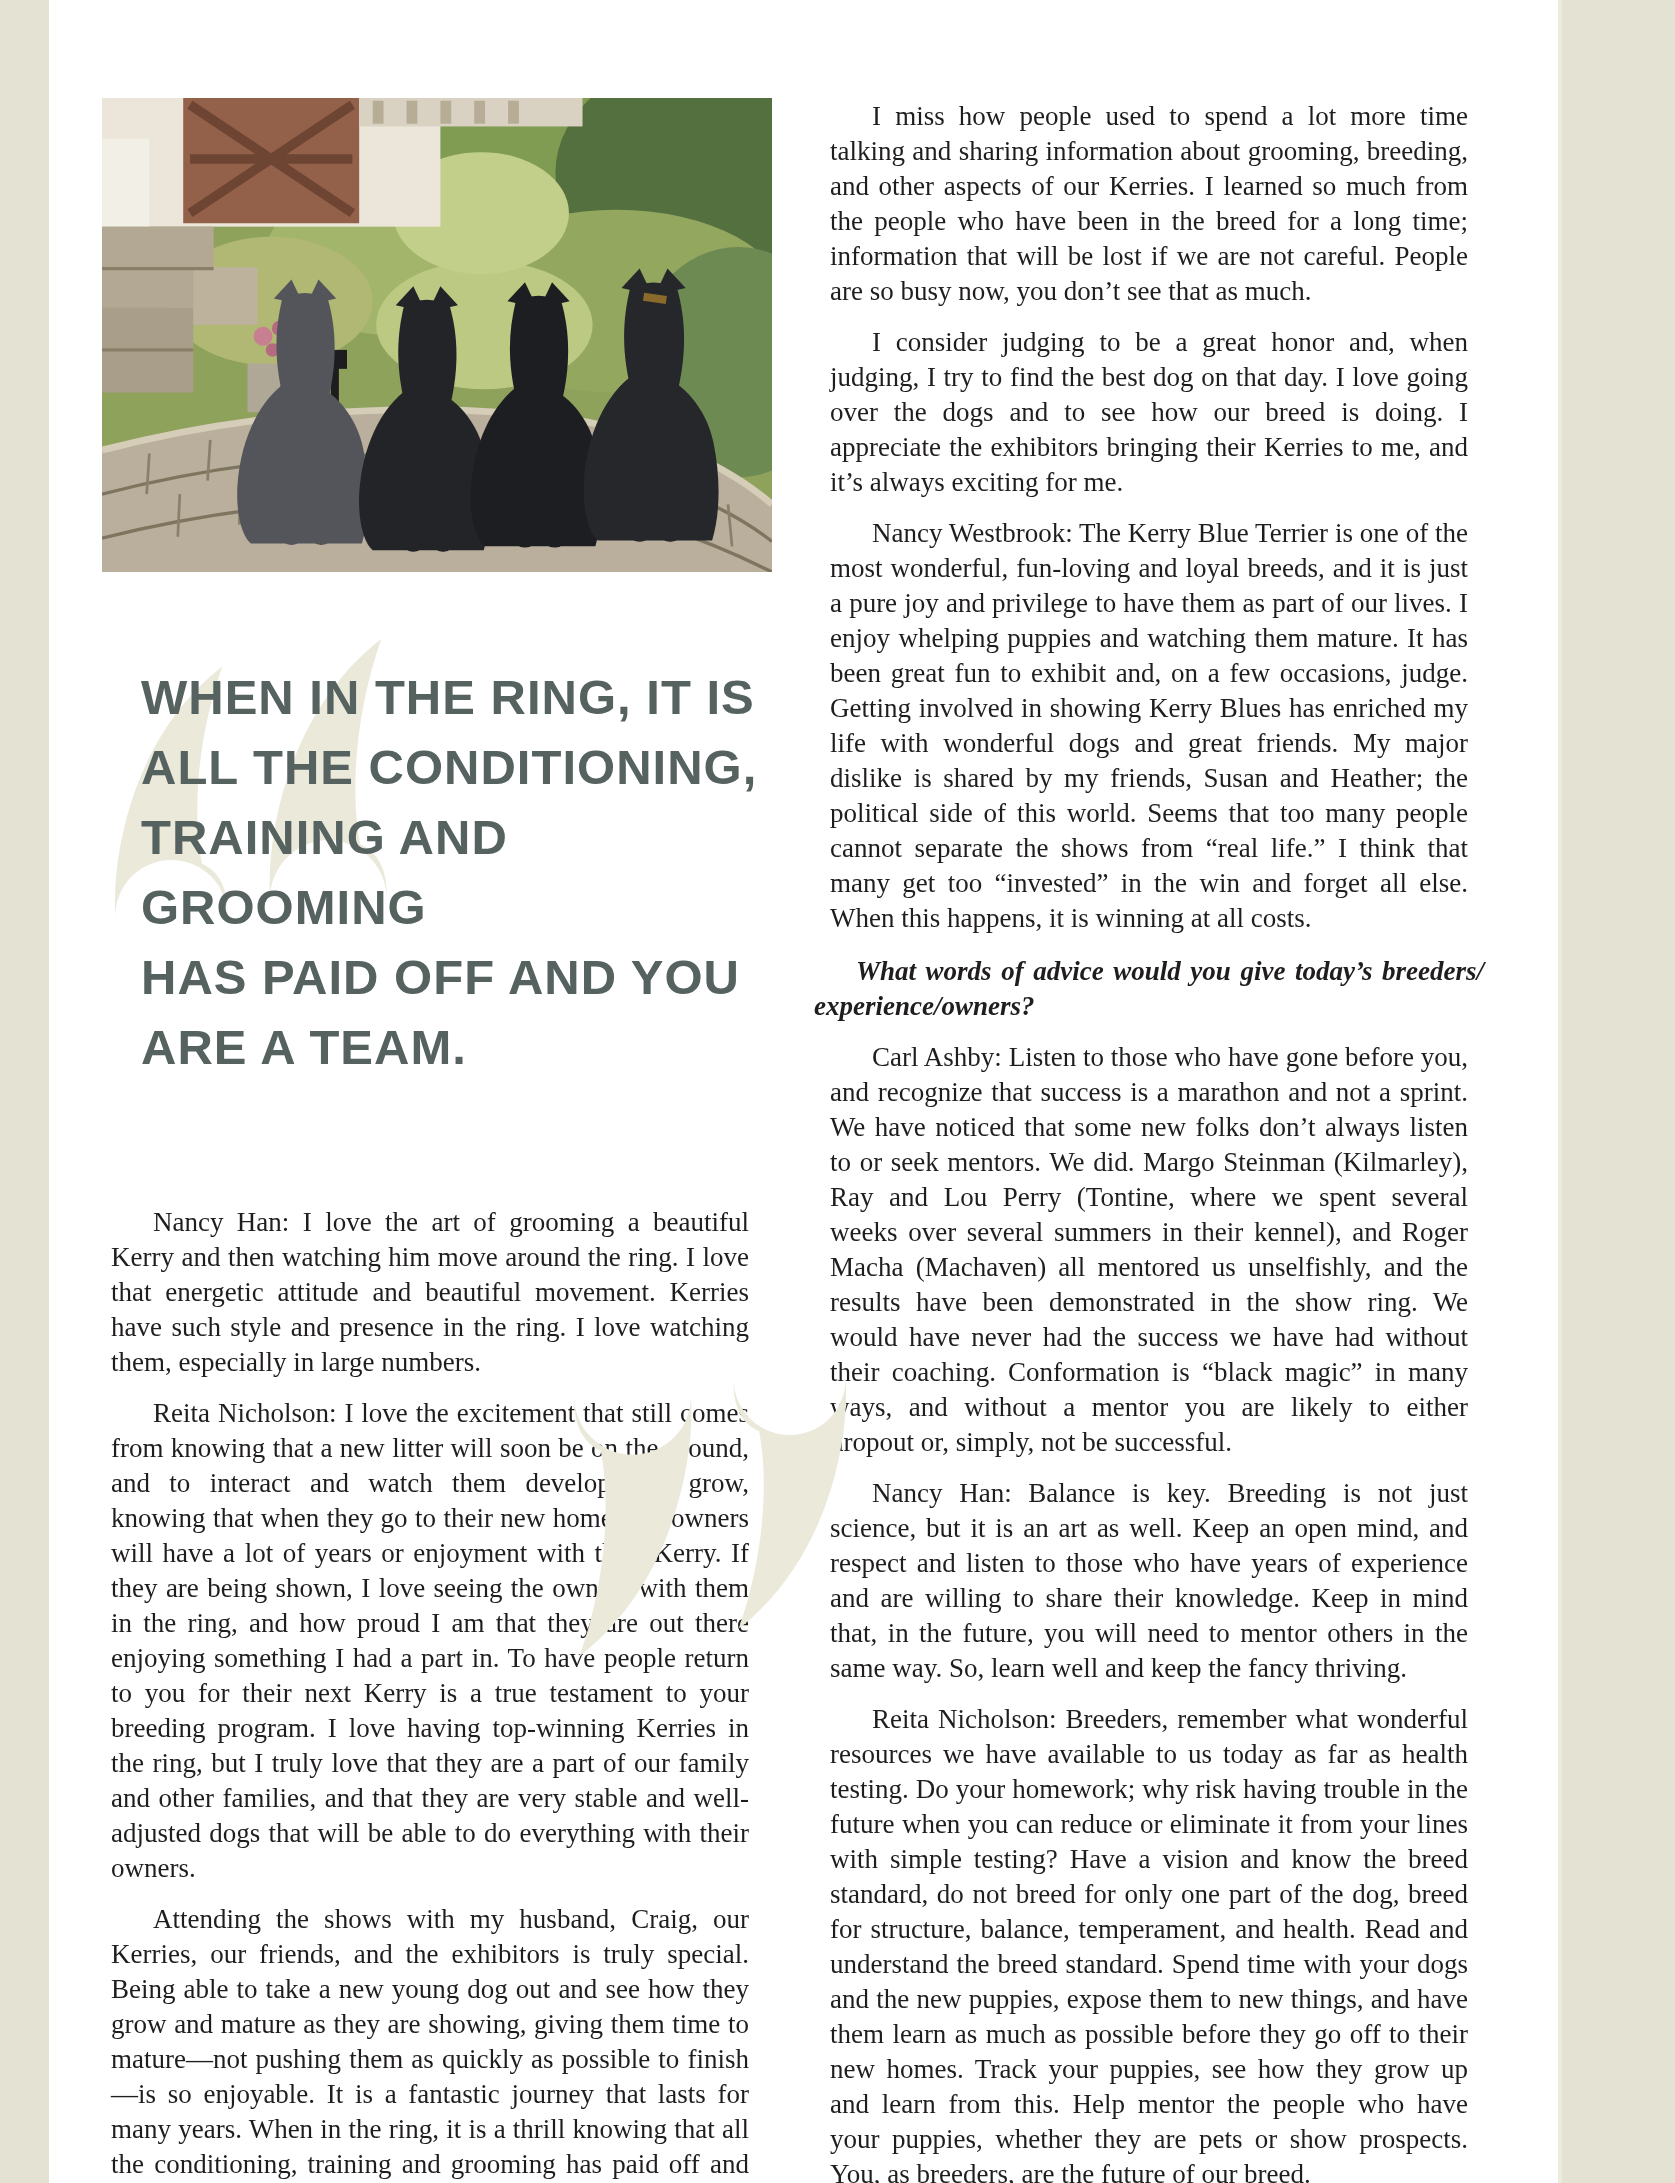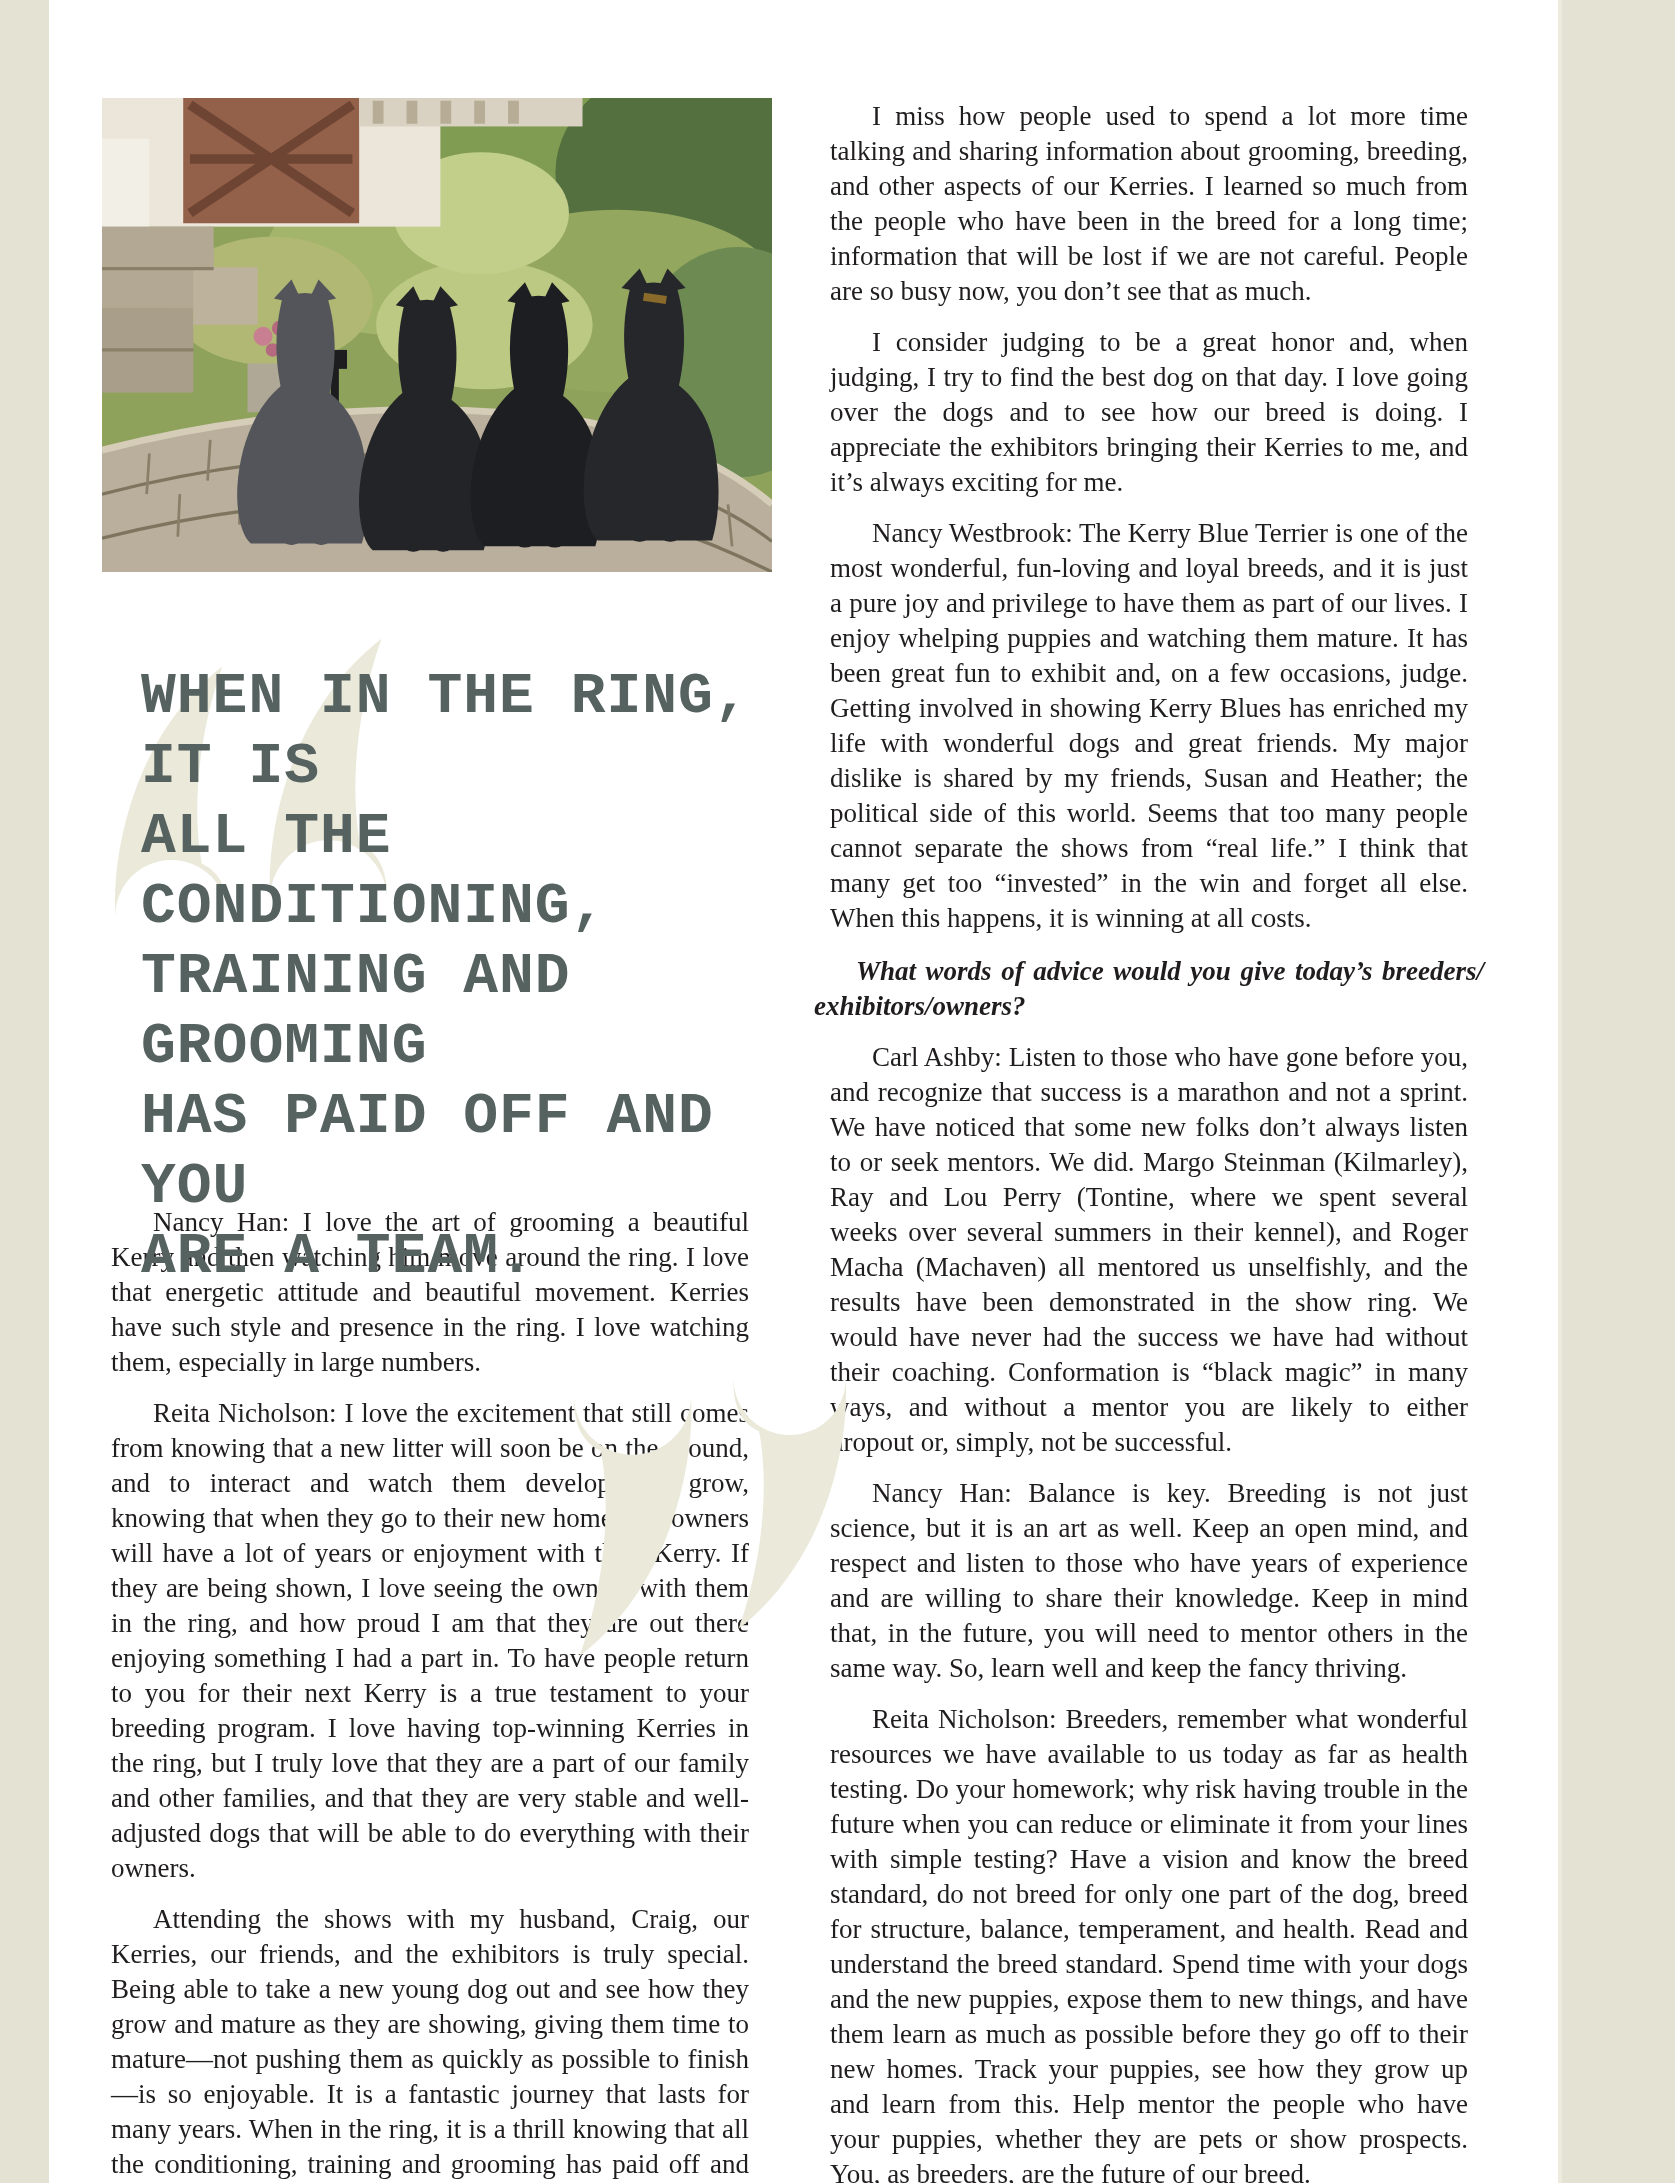--- a/index.html
+++ b/index.html
@@ -16,22 +16,22 @@
     position:absolute;left:102px;top:98px;width:670px;height:474px;
     overflow:hidden;background:#93a566;
   }
   .photo svg{display:block;width:100%;height:100%;}
 
   .quote-mark{position:absolute;z-index:1;}
   .quote-mark svg{display:block;}
 
   .pull-quote{
     position:absolute;left:141px;top:662px;width:650px;z-index:2;
-    font-family:Liberation Mono, monospace;
-    font-weight:700;font-size:58px;line-height:70px;
+    font-family:Liberation Sans, sans-serif;
+    font-weight:700;font-size:49px;line-height:70px;
     letter-spacing:1px;color:#556260;
   }
 
   .col{
     position:absolute;width:670px;
     font-size:27px;line-height:35px;text-align:justify;color:#201d1e;
   }
   .col.left-col{left:95px;top:1189px;}
   .col.right-col{left:814px;top:83px;}
   .col p{margin:16px;text-indent:42px;}
@@ -162,20 +162,20 @@
   <p>Reita Nicholson: I love the excitement that still comes from knowing that a new litter will soon be on the ground, and to interact and watch them develop and grow, knowing that when they go to their new homes the owners will have a lot of years or enjoyment with their Kerry. If they are being shown, I love seeing the owners with them in the ring, and how proud I am that they are out there enjoying something I had a part in. To have people return to you for their next Kerry is a true testament to your breeding program. I love having top-winning Kerries in the ring, but I truly love that they are a part of our family and other families, and that they are very stable and well-adjusted dogs that will be able to do everything with their owners.</p>
   <p>Attending the shows with my husband, Craig, our Kerries, our friends, and the exhibitors is truly special.  Being able to take a new young dog out and see how they grow and mature as they are showing, giving them time to mature—not pushing them as quickly as possible to finish—is so enjoyable. It is a fantastic journey that lasts for many years. When in the ring, it is a thrill knowing that all the conditioning, training and grooming has paid off and you are a team. I enjoy how they really love being with you and working with you, and watching as they grow older and are still vibrant, beautiful Kerries that live their life with you.</p>
 </div>
 
 <div class="col right-col">
   <p>I miss how people used to spend a lot more time talking and sharing information about grooming, breeding, and other aspects of our Kerries. I learned so much from the people who have been in the breed for a long time; information that will be lost if we are not careful. People are so busy now, you don’t see that as much.</p>
   <p>I consider judging to be a great honor and, when judging, I try to find the best dog on that day. I love going over the dogs and to see how our breed is doing. I appreciate the exhibitors bringing their Kerries to me, and it’s always exciting for me.</p>
   <p>Nancy Westbrook: The Kerry Blue Terrier is one of the most wonderful, fun-loving and loyal breeds, and it is just a pure joy and privilege to have them as part of our lives. I enjoy whelping puppies and watching them mature. It has been great fun to exhibit and, on a few occasions, judge. Getting involved in showing Kerry Blues has enriched my life with wonderful dogs and great friends. My major dislike is shared by my friends, Susan and Heather; the political side of this world. Seems that too many people cannot separate the shows from “real life.” I think that many get too “invested” in the win and forget all else. When this happens, it is winning at all costs.</p>
   <div class="question">
     <div class="q-line-1">What words of advice would you give today’s breeders/</div>
-    <div class="q-line-2">exhibitors/owners?</div>
+    <div class="q-line-2">experience/owners?</div>
   </div>
   <p>Carl Ashby: Listen to those who have gone before you, and recognize that success is a marathon and not a sprint. We have noticed that some new folks don’t always listen to or seek mentors. We did. Margo Steinman (Kilmarley), Ray and Lou Perry (Tontine, where we spent several weeks over several summers in their kennel), and Roger Macha (Machaven) all mentored us unselfishly, and the results have been demonstrated in the show ring. We would have never had the success we have had without their coaching. Conformation is “black magic” in many ways, and without a mentor you are likely to either dropout or, simply, not be successful.</p>
   <p>Nancy Han: Balance is key. Breeding is not just science, but it is an art as well. Keep an open mind, and respect and listen to those who have years of experience and are willing to share their knowledge. Keep in mind that, in the future, you will need to mentor others in the same way. So, learn well and keep the fancy thriving.</p>
   <p>Reita Nicholson: Breeders, remember what wonderful resources we have available to us today as far as health testing. Do your homework; why risk having trouble in the future when you can reduce or eliminate it from your lines with simple testing? Have a vision and know the breed standard, do not breed for only one part of the dog, breed for structure, balance, temperament, and health. Read and understand the breed standard. Spend time with your dogs and the new puppies, expose them to new things, and have them learn as much as possible before they go off to their new homes. Track your puppies, see how they grow up and learn from this. Help mentor the people who have your puppies, whether they are pets or show prospects. You, as breeders, are the future of our breed.</p>
   <p>Exhibitors, have fun! Do your best when you are showing and learn from your errors. Remember to praise your Kerry for a job well done; even if you’re not in the ribbons, they did what you asked of them. Learn as much as you can from the people who have been out there showing and training Kerries in conformation and performance events—most will be more than willing to share information with you. Remember, you always take home the best Kerry from the show! Congratulate the winners; if it wasn’t your Kerry today, it may be tomorrow!</p>
 </div>
 
 
 </body></html>

